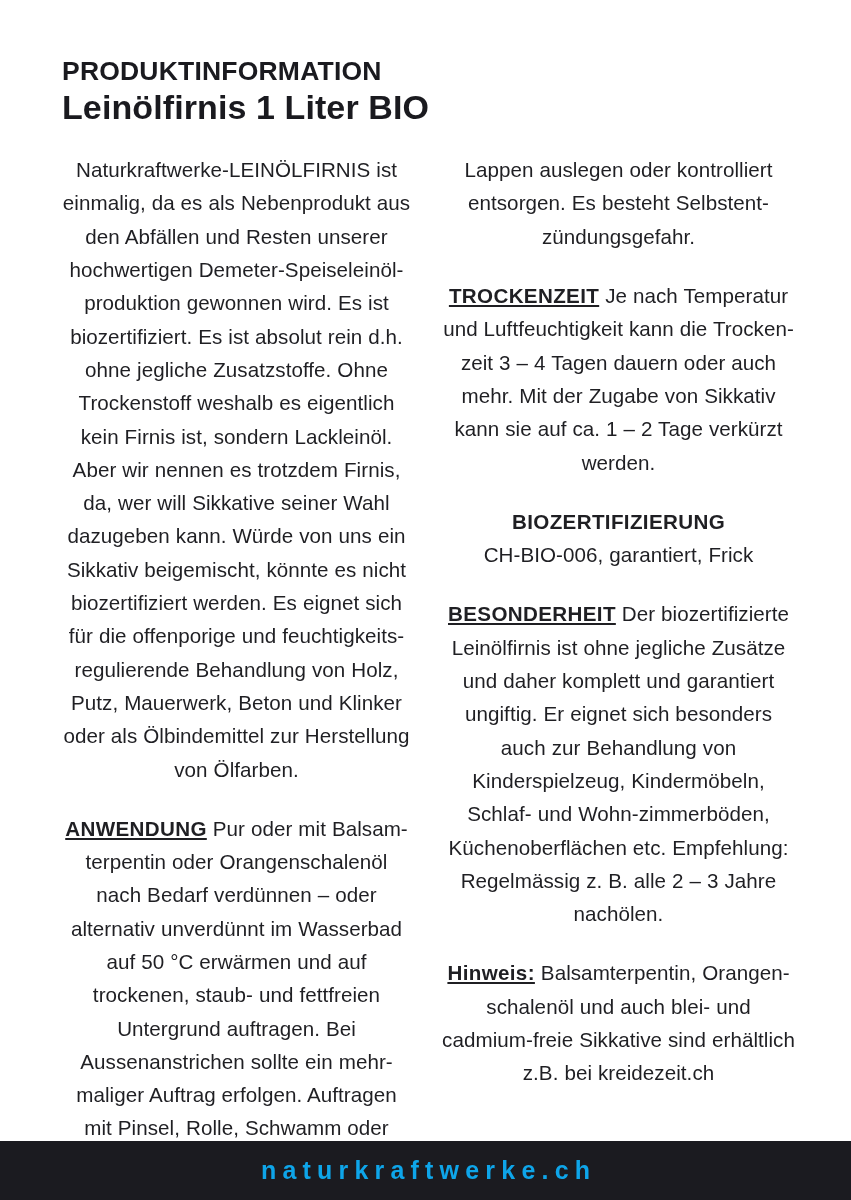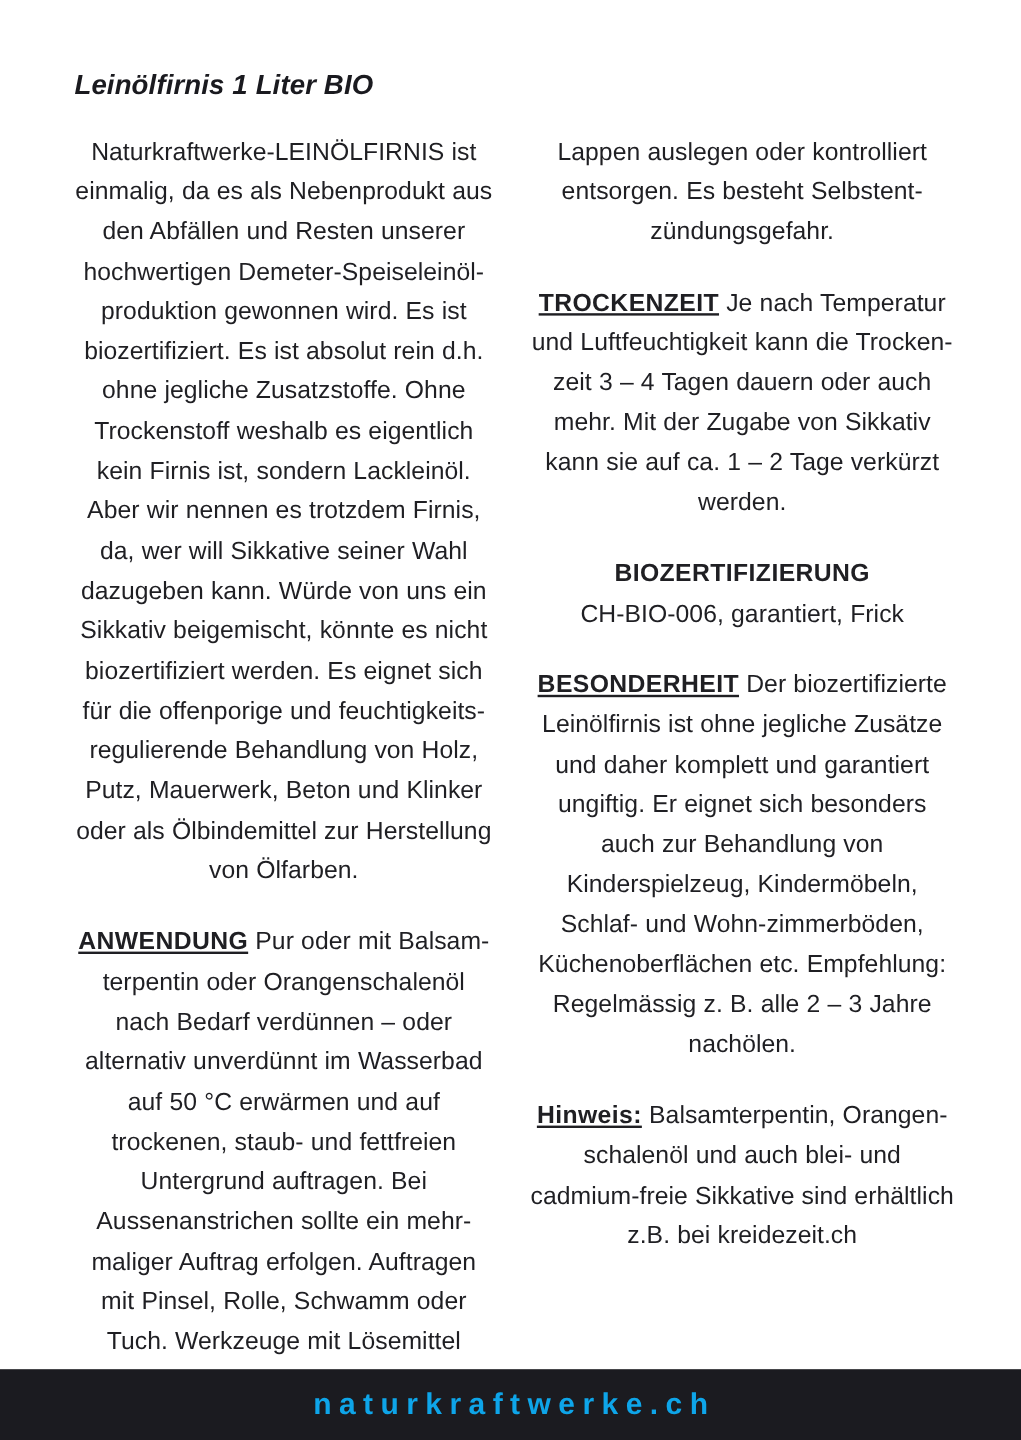--- a/index.html
+++ b/index.html
@@ -38,27 +38,26 @@
   }
   .doc-title {
     font-size: 26.5px;
     font-weight: bold;
     letter-spacing: 0.2px;
     line-height: 1.16;
     margin: 0;
     color: #1a1a1f;
   }
   .doc-subtitle {
-    font-size: 23px;
+    font-size: 34px;
     font-weight: bold;
     letter-spacing: 0.1px;
     line-height: 1.16;
     margin: 1px 0 0 0;
     color: #1a1a1f;
-    font-style: italic;
   }
 
   
   .columns {
     display: flex;
     flex-direction: row;
     align-items: flex-start;
     gap: 30px;
   }
   .column {
@@ -115,20 +114,21 @@
   }
 </style>
 </head>
 <body>
 
 <div class="page">
 
   <div class="content">
 
     <div class="doc-header">
+      <h1 class="doc-title">PRODUKTINFORMATION</h1>
       <h2 class="doc-subtitle">Leinölfirnis 1 Liter BIO</h2>
     </div>
 
     <div class="columns">
 
       <div class="column left">
 
         <p class="para"><span>Naturkraftwerke-LEINÖLFIRNIS ist einmalig, da es als Nebenprodukt aus den Abfällen und Resten unserer hochwertigen Demeter-Speiseleinöl-produktion gewonnen wird. Es ist biozertifiziert. Es ist absolut rein d.h. ohne jegliche Zusatzstoffe. Ohne Trockenstoff weshalb es eigentlich kein Firnis ist, sondern Lackleinöl. Aber wir nennen es trotzdem Firnis, da, wer will Sikkative seiner Wahl dazugeben kann. Würde von uns ein Sikkativ beigemischt, könnte es nicht biozertifiziert werden. Es eignet sich für die offenporige und feuchtigkeits-regulierende Behandlung von Holz, Putz, Mauerwerk, Beton und Klinker oder als Ölbindemittel zur Herstellung von Ölfarben.</span></p>
 
         <p class="para"><span class="lead">ANWENDUNG</span><span> Pur oder mit Balsam-terpentin oder Orangenschalenöl nach Bedarf verdünnen – oder alternativ unverdünnt im Wasserbad auf 50 °C erwärmen und auf trockenen, staub- und fettfreien Untergrund auftragen. Bei Aussenanstrichen sollte ein mehr-maliger Auftrag erfolgen. Auftragen mit Pinsel, Rolle, Schwamm oder Tuch. Werkzeuge mit Lösemittel grundreinigen, dann noch mit Seife. Zum Schluss gut auswaschen.</span></p>

